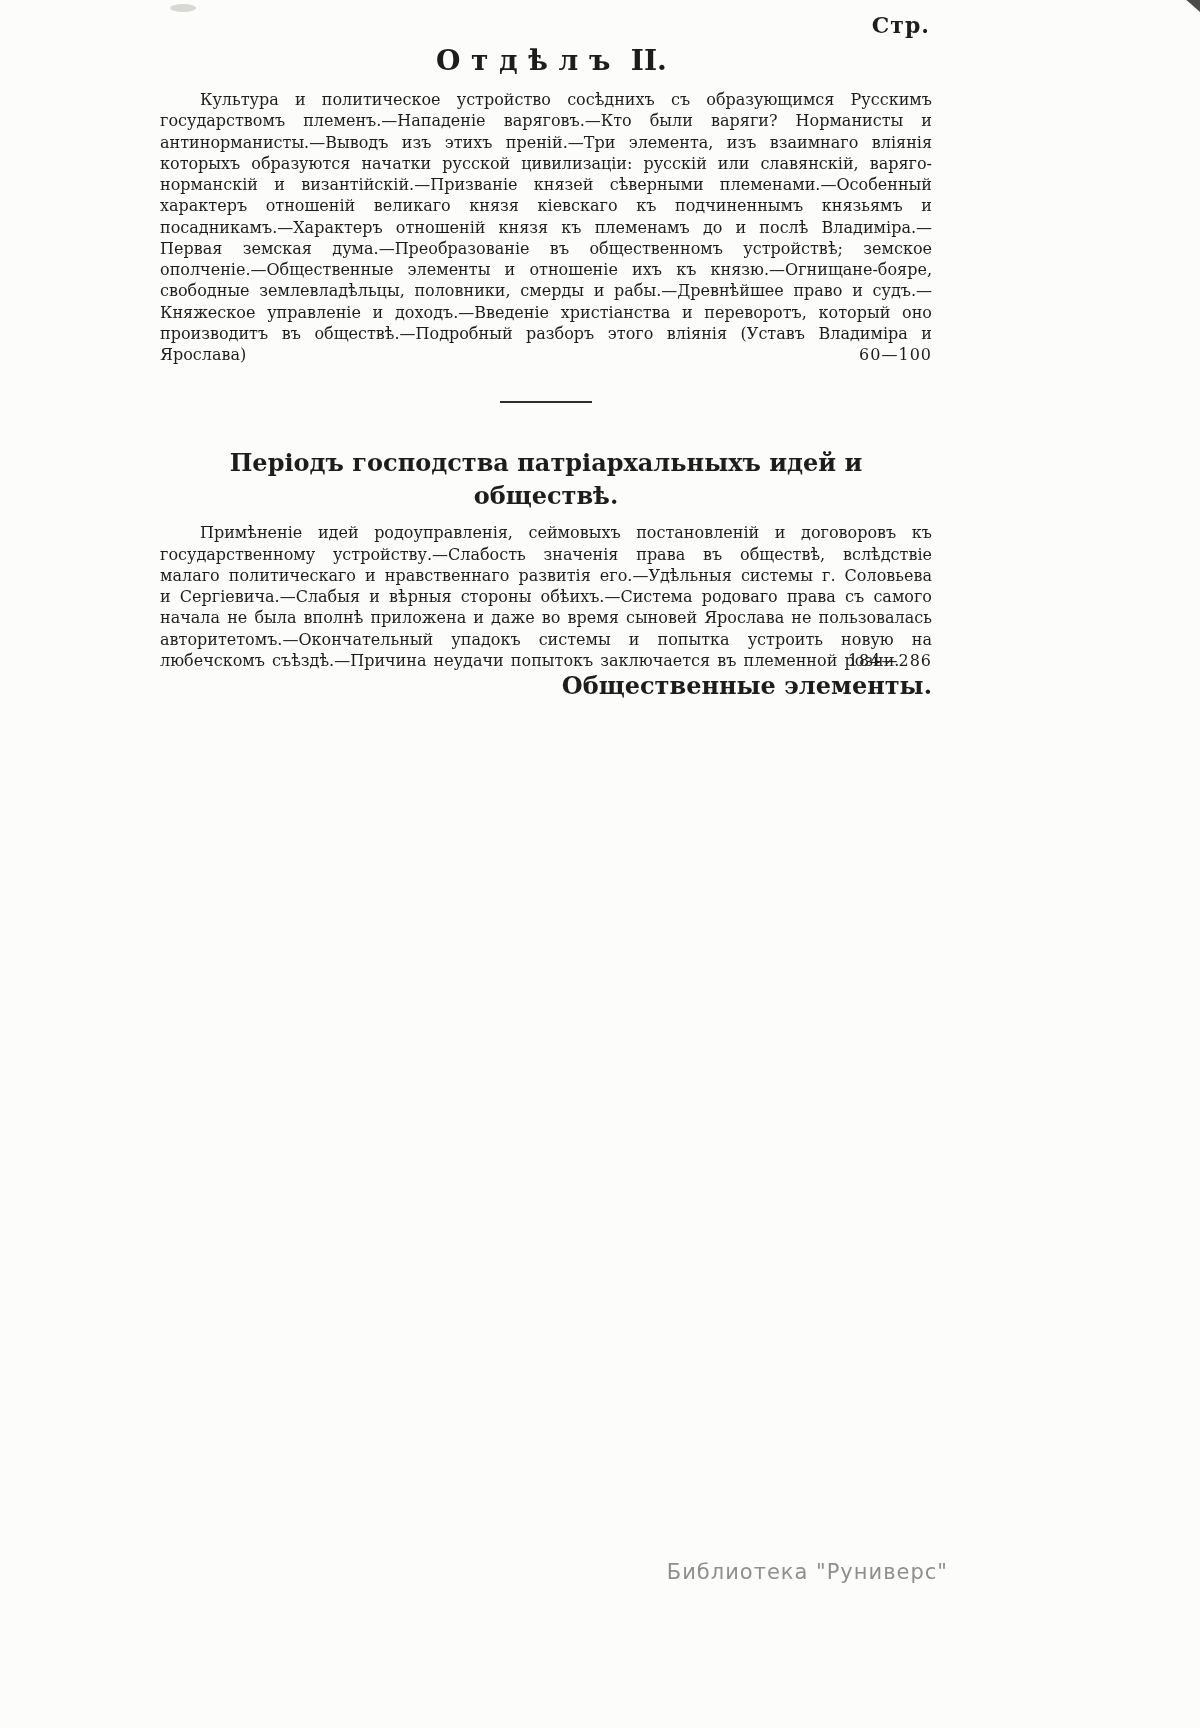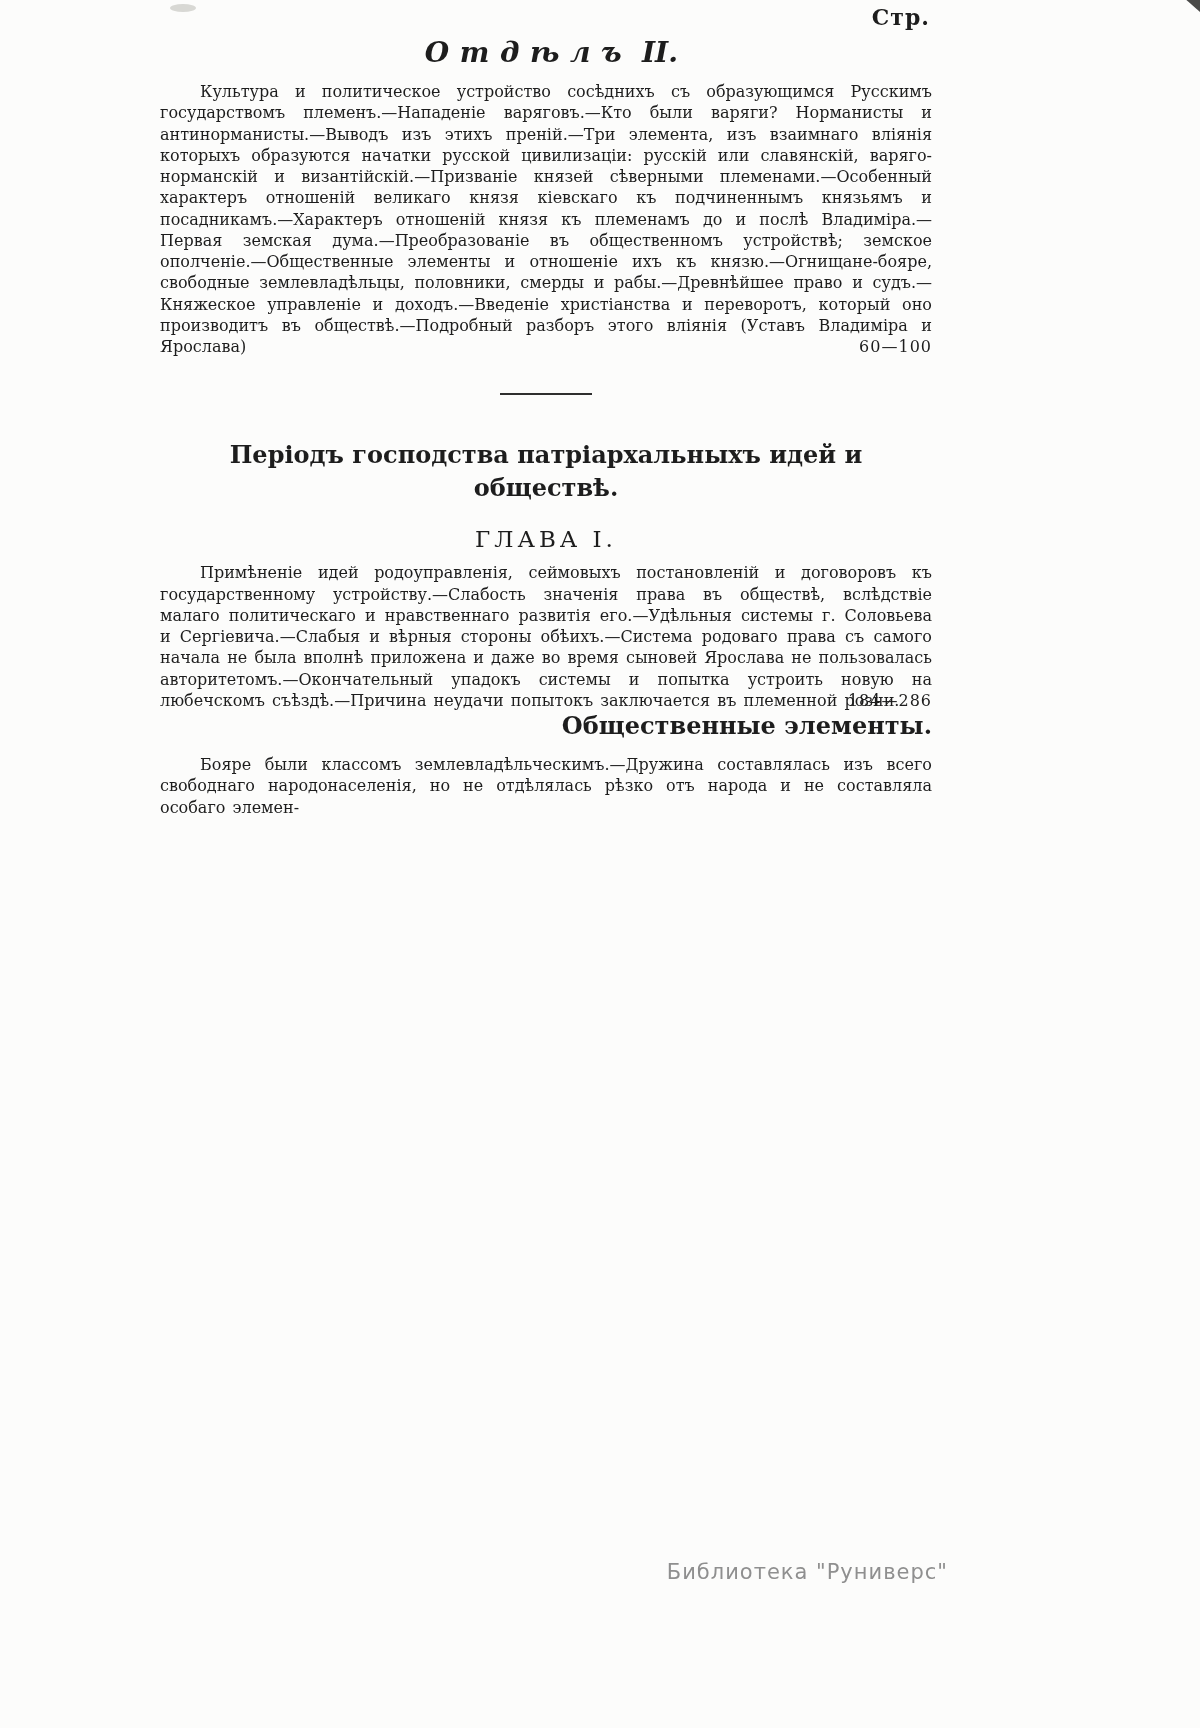--- a/index.html
+++ b/index.html
@@ -7,38 +7,37 @@
   body {
     background: #fcfcfb;
     color: #1d1d1d;
     font-family: "DejaVu Serif", "Liberation Serif", serif;
     position: relative;
     overflow: hidden;
   }
   .content {
     position: absolute;
     left: 160px;
-    top: 4px;
+    top: 12px;
     width: 772px;
   }
   .page-col-header {
     text-align: right;
     font-size: 22px;
     font-weight: bold;
     letter-spacing: 1px;
     margin-bottom: 6px;
     padding-right: 2px;
   }
   .sec-title {
     text-align: center;
     font-size: 28px;
     font-weight: bold;
     margin: 2px 0 12px 0;
     white-space: nowrap;
-    font-style: italic;
   }
   .sec-title .spaced {
     letter-spacing: 0.38em;
     padding-left: 0.38em;
   }
   .sec-subtitle {
     text-align: center;
     font-size: 24px;
     font-weight: bold;
     line-height: 1.35;
@@ -125,29 +124,25 @@
   <p class="summary">
     <span>Культура и политическое устройство сосѣднихъ съ образующимся Русскимъ государствомъ племенъ.—Нападеніе варяговъ.—Кто были варяги? Норманисты и антинорманисты.—Выводъ изъ этихъ преній.—Три элемента, изъ взаимнаго вліянія которыхъ образуются начатки русской цивилизаціи: русскій или славянскій, варяго-норманскій и византійскій.—Призваніе князей сѣверными племенами.—Особенный характеръ отношеній великаго князя кіевскаго къ подчиненнымъ князьямъ и посадникамъ.—Характеръ отношеній князя къ племенамъ до и послѣ Владиміра.—Первая земская дума.—Преобразованіе въ общественномъ устройствѣ; земское ополченіе.—Общественные элементы и отношеніе ихъ къ князю.—Огнищане-бояре, свободные землевладѣльцы, половники, смерды и рабы.—Древнѣйшее право и судъ.—Княжеское управленіе и доходъ.—Введеніе христіанства и переворотъ, который оно производитъ въ обществѣ.—Подробный разборъ этого вліянія (Уставъ Владиміра и Ярослава)</span>
     <span class="pageref">60—100</span>
   </p>
 
   <hr class="divider">
 
 
   <div class="sec-subtitle">Періодъ господства патріархальныхъ идей и обществѣ.</div>
 
-  <div class="chapter-head">ГЛАВА I.</div>
 
   <p class="summary">
     <span>Примѣненіе идей родоуправленія, сеймовыхъ постановленій и договоровъ къ государственному устройству.—Слабость значенія права въ обществѣ, вслѣдствіе малаго политическаго и нравственнаго развитія его.—Удѣльныя системы г. Соловьева и Сергіевича.—Слабыя и вѣрныя стороны обѣихъ.—Система родоваго права съ самого начала не была вполнѣ приложена и даже во время сыновей Ярослава не пользовалась авторитетомъ.—Окончательный упадокъ системы и попытка устроить новую на любечскомъ съѣздѣ.—Причина неудачи попытокъ заключается въ племенной розни.</span>
     <span class="pageref">184—286</span>
   </p>
 
 
   <div class="chapter-sub">Общественные элементы.</div>
 
-  <p class="summary">
-    <span>Бояре были классомъ землевладѣльческимъ.—Дружина составлялась изъ всего свободнаго народонаселенія, но не отдѣлялась рѣзко отъ народа и не составляла особаго элемен-</span>
-  </p>
 
 </div>
 
 <div class="watermark">Библиотека "Руниверс"</div>
 
 </body></html>

